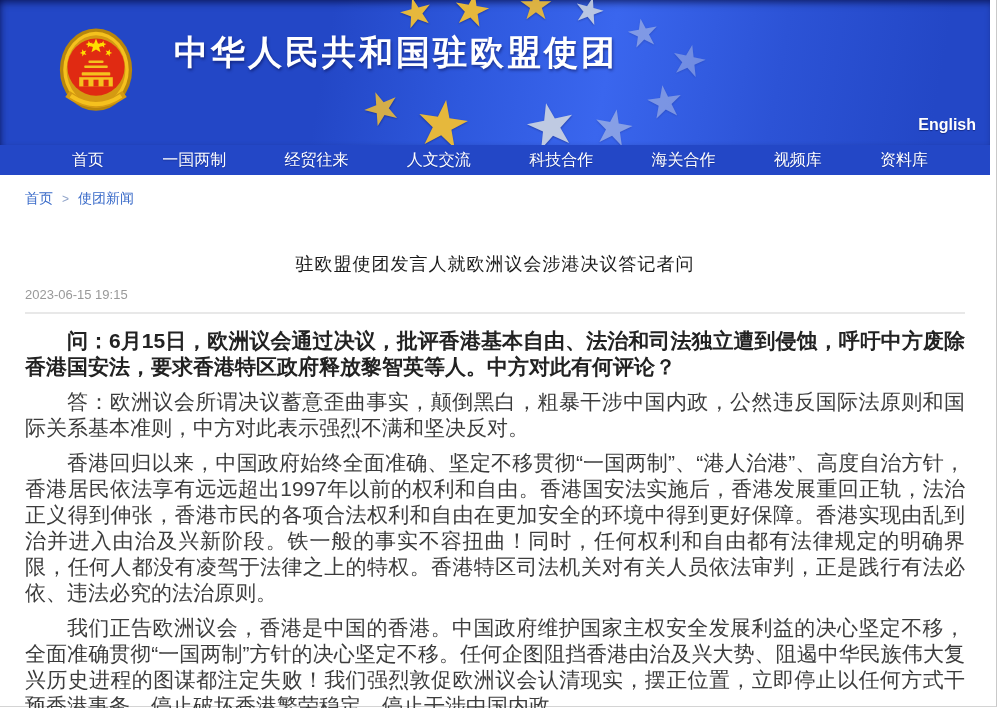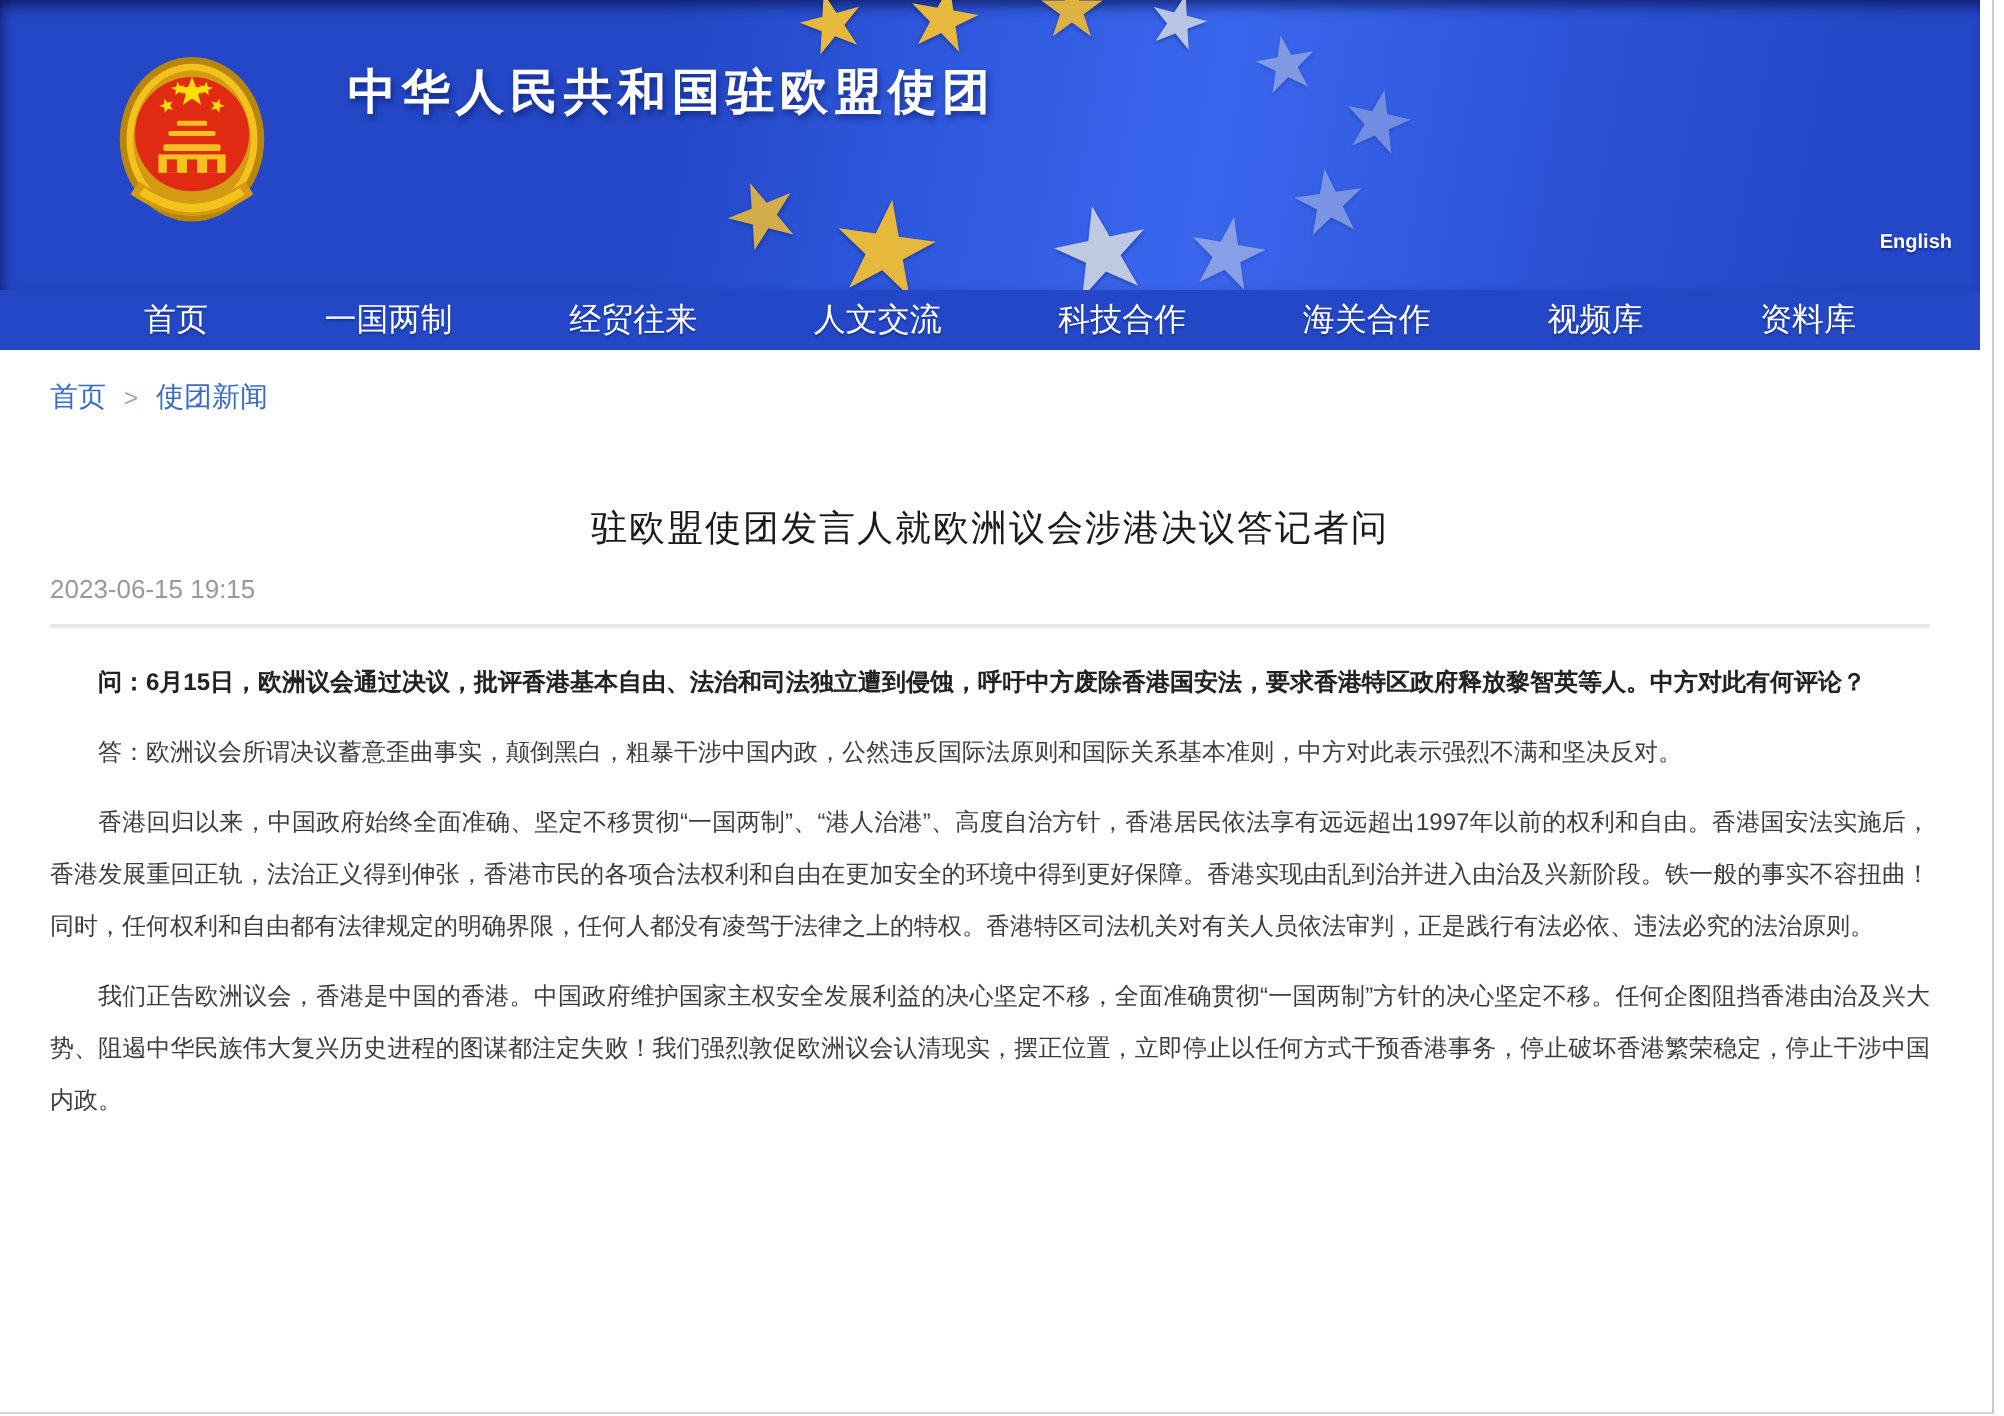--- a/index.html
+++ b/index.html
@@ -21,30 +21,30 @@
     position:relative; width:990px; height:145px; overflow:hidden;
     background:linear-gradient(100deg,#2347c6 0%,#2347c6 33%,#2e58dd 47%,#3a66ee 61%,#2c53d6 78%,#2347c6 94%);
     box-shadow: inset 0 6px 7px -3px rgba(0,0,40,.55), inset 5px 0 7px -4px rgba(0,0,40,.45);
   }
   .flag-stars { position:absolute; inset:0; pointer-events:none; }
   .flag-star { position:absolute; line-height:1; display:block;
     text-shadow:0 1px 2px rgba(0,0,60,.35); }
   .emblem { position:absolute; left:54px; top:23px; }
   .banner-titles { position:absolute; left:174px; top:30px; color:#fff; }
   .banner-title-cn {
-    font-size:24px; font-weight:bold; letter-spacing:3px;
+    font-size:34px; font-weight:bold; letter-spacing:3px;
     text-shadow:1px 2px 3px rgba(0,0,50,.45); white-space:nowrap;
   }
   .banner-title-en {
     margin-top:10px; font-size:15.5px; font-weight:500; letter-spacing:.2px;
     text-shadow:1px 1px 2px rgba(0,0,50,.4); white-space:nowrap;
   }
   .english-link {
     position:absolute; right:14px; top:116px;
-    color:#fff; font-size:10px; font-weight:bold; text-decoration:none;
+    color:#fff; font-size:16px; font-weight:bold; text-decoration:none;
     text-shadow:0 1px 1px rgba(0,0,50,.4); cursor:pointer;
   }
 
   
   .navbar {
     width:990px; height:30px; background:#2347c6;
     display:flex; align-items:center; justify-content:space-between;
     padding:0 62px 0 72px;
   }
   .nav-item {
@@ -65,21 +65,21 @@
   .article-title {
     margin-top:44px; text-align:center;
     font-size:18px; font-weight:normal; color:#1a1a1a; letter-spacing:1px;
   }
   .article-date {
     margin-top:11px; text-align:left; font-size:13px; color:#999;
   }
   .divider { margin-top:10px; border-top:2px solid #e8e8e8; }
   .article-body { margin-top:14px; }
   .para {
-    font-size:12px; line-height:26px; color:#3c3c3c;
+    font-size:21px; line-height:26px; color:#3c3c3c;
     text-indent:2em; margin:9px 0; text-align:justify;
   }
   .para.bold { font-weight:bold; color:#222; }
 </style>
 </head>
 <body>
 
 <div class="outer">
   <div class="page">
 

